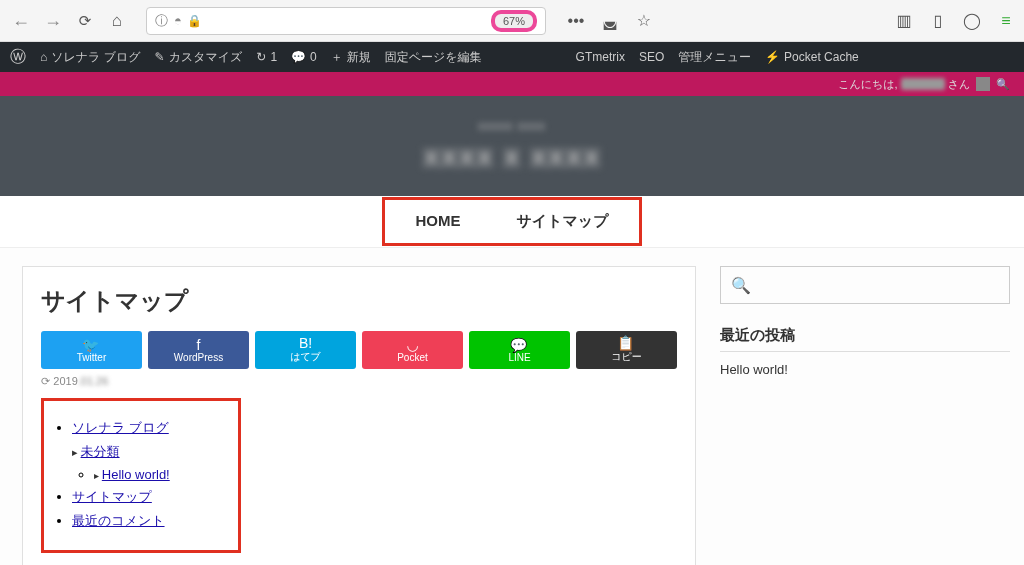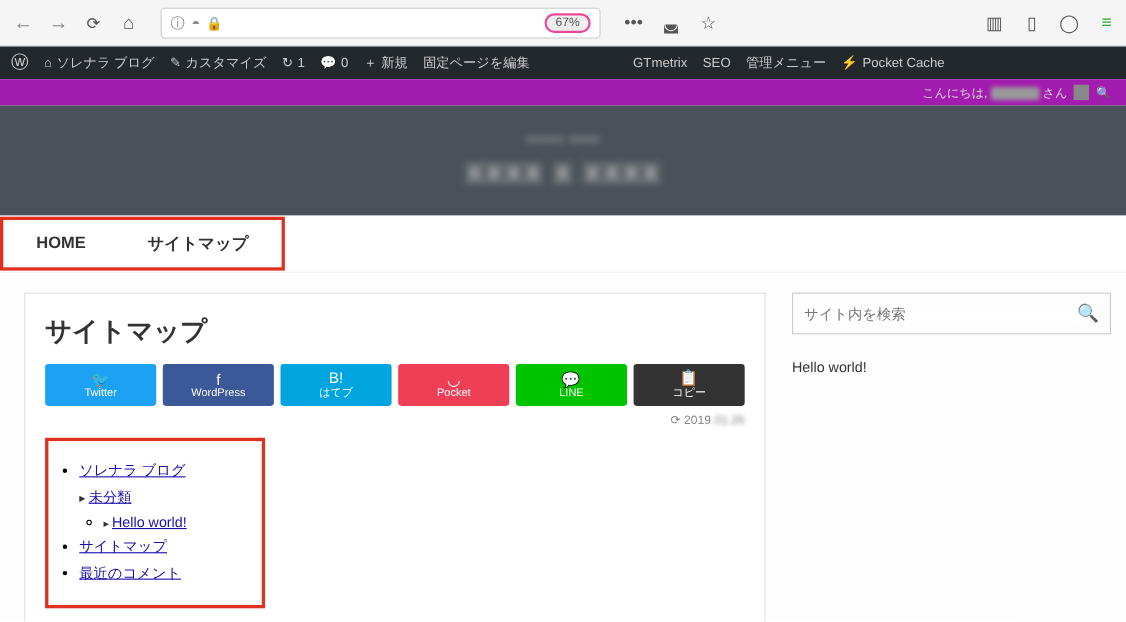--- a/index.html
+++ b/index.html
@@ -8,41 +8,41 @@
     
     .browser-chrome { height: 42px; background: #f5f5f5; border-bottom: 1px solid #ddd; display: flex; align-items: center; padding: 0 8px; gap: 6px; position: relative; }
     .nav-arrow { width: 26px; height: 26px; display: flex; align-items: center; justify-content: center; color: #888; font-size: 18px; border-radius: 4px; cursor: pointer; }
     .reload-icon { width: 26px; height: 26px; display: flex; align-items: center; justify-content: center; color: #555; font-size: 15px; cursor: pointer; }
     .home-icon { width: 26px; height: 26px; display: flex; align-items: center; justify-content: center; color: #555; font-size: 17px; cursor: pointer; }
     .url-bar { flex: 0 0 400px; margin-left: 10px; height: 28px; background: #fff; border: 1px solid #ccc; border-radius: 4px; display: flex; align-items: center; padding: 0 8px; gap: 6px; font-size: 13px; color: #555; }
     .url-bar .info-i { color: #888; font-size: 13px; }
     .url-bar .shield { color: #888; font-size: 13px; }
     .url-bar .lock { color: #2eb135; font-size: 12px; }
     .url-bar .url-text { color: #888; }
-    .zoom-badge { background: #eee; border: 2px solid #ec4899; border-radius: 10px; padding: 1px 8px; font-size: 11px; color: #555; margin-left: auto; }
+    .zoom-badge { background: #eee; border: 4px solid #ec4899; border-radius: 10px; padding: 1px 8px; font-size: 11px; color: #555; margin-left: auto; }
     .chrome-actions { display: flex; align-items: center; gap: 10px; margin-left: 12px; }
     .chrome-icon { width: 24px; height: 24px; display: flex; align-items: center; justify-content: center; color: #555; font-size: 16px; cursor: pointer; }
     .right-chrome { position: absolute; right: 6px; display: flex; align-items: center; gap: 10px; }
 
     
     .wp-adminbar { height: 30px; background: #23282d; color: #ccc; display: flex; align-items: center; font-size: 12px; padding: 0 10px; gap: 14px; }
     .wp-item { display: flex; align-items: center; gap: 4px; cursor: pointer; }
 
     
-    .wp-greetbar { height: 24px; background: #a21caf; color: #ddd; display: flex; align-items: center; justify-content: flex-end; font-size: 11px; padding: 0 14px; gap: 6px; }
+    .wp-greetbar { height: 24px; background: #be185d; color: #ddd; display: flex; align-items: center; justify-content: flex-end; font-size: 11px; padding: 0 14px; gap: 6px; }
     .wp-greetbar .avatar { width: 14px; height: 14px; background: #888; display: inline-block; }
     .wp-greetbar .blurred { filter: blur(2px); background: #999; color: transparent; border-radius: 2px; }
 
     
     .site-header { height: 100px; background: #4a5158; color: #bbb; display: flex; flex-direction: column; align-items: center; justify-content: center; gap: 6px; }
     .site-header .subtitle { font-size: 12px; filter: blur(3px); letter-spacing: 1px; }
     .site-header .title { font-size: 30px; font-weight: bold; filter: blur(4px); letter-spacing: 1px; }
 
     
-    .nav-wrap { background: #fff; height: 52px; display: flex; align-items: center; justify-content: flex-start; border-bottom: 1px solid #eee; }
+    .nav-wrap { background: #fff; height: 52px; display: flex; align-items: center; justify-content: center; border-bottom: 1px solid #eee; }
     .nav-highlight { border: 3px solid #e03020; padding: 2px; display: flex; }
     .nav-item { padding: 10px 28px; font-size: 15px; font-weight: bold; color: #333; cursor: pointer; }
 
     
     .content { display: flex; padding: 18px 14px 0 22px; gap: 24px; background: #fdfdfd; }
     .main { flex: 1; background: #fff; border: 1px solid #e0e0e0; padding: 18px; }
     .sidebar { width: 290px; }
 
     .page-title { font-size: 24px; font-weight: bold; color: #333; margin-bottom: 14px; }
 
@@ -50,21 +50,21 @@
     .share-row { display: flex; gap: 6px; margin-bottom: 6px; }
     .share-btn { flex: 1; height: 38px; border-radius: 3px; color: #fff; display: flex; flex-direction: column; align-items: center; justify-content: center; font-size: 10px; cursor: pointer; }
     .share-btn .sicon { font-size: 14px; line-height: 1; }
     .sb-twitter { background: #1da1f2; }
     .sb-facebook { background: #3b5998; }
     .sb-hatebu { background: #00a4de; }
     .sb-pocket { background: #ef3f56; }
     .sb-line { background: #00c300; }
     .sb-copy { background: #333; }
 
-    .post-date { text-align: right; font-size: 11px; color: #888; margin-bottom: 10px; }
+    .post-date { text-align: left; font-size: 11px; color: #888; margin-bottom: 10px; }
     .post-date .blurred { filter: blur(2px); }
 
     
     .sitemap-box { border: 3px solid #e03020; padding: 12px 14px 14px 28px; width: 200px; }
     .sitemap-box ul { list-style: disc; }
     .sitemap-box li { margin: 6px 0; font-size: 13px; }
     .sitemap-box li a { color: #1a0dab; text-decoration: underline; }
     .sitemap-box li.cat { list-style: none; }
     .sitemap-box li.cat::before { content: "▸ "; color: #333; font-size: 11px; }
     .sitemap-box ul.sub { list-style: circle; margin-left: 22px; }
@@ -212,22 +212,22 @@
           </ul>
         </li>
         <li><a>サイトマップ</a></li>
         <li><a>最近のコメント</a></li>
       </ul>
     </div>
   </div>
 
   <div class="sidebar">
     <div class="search-box">
-      <input placeholder="サイト内を検索" style="">
       <span class="sicon">🔍</span>
     </div>
 
+    <div class="widget-title">最近の投稿</div>
     <div class="widget-body">
       <span>Hello world!</span>
     </div>
 
   </div>
 </div>
 
 </body></html>

